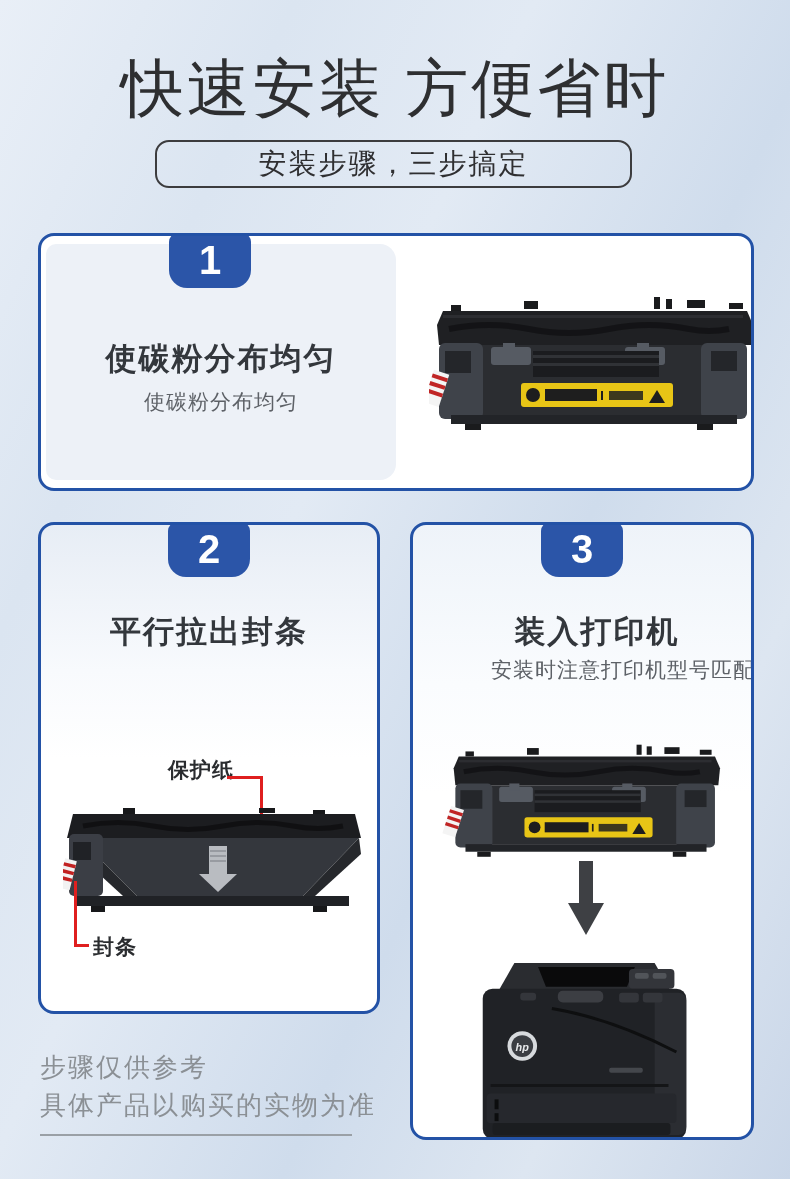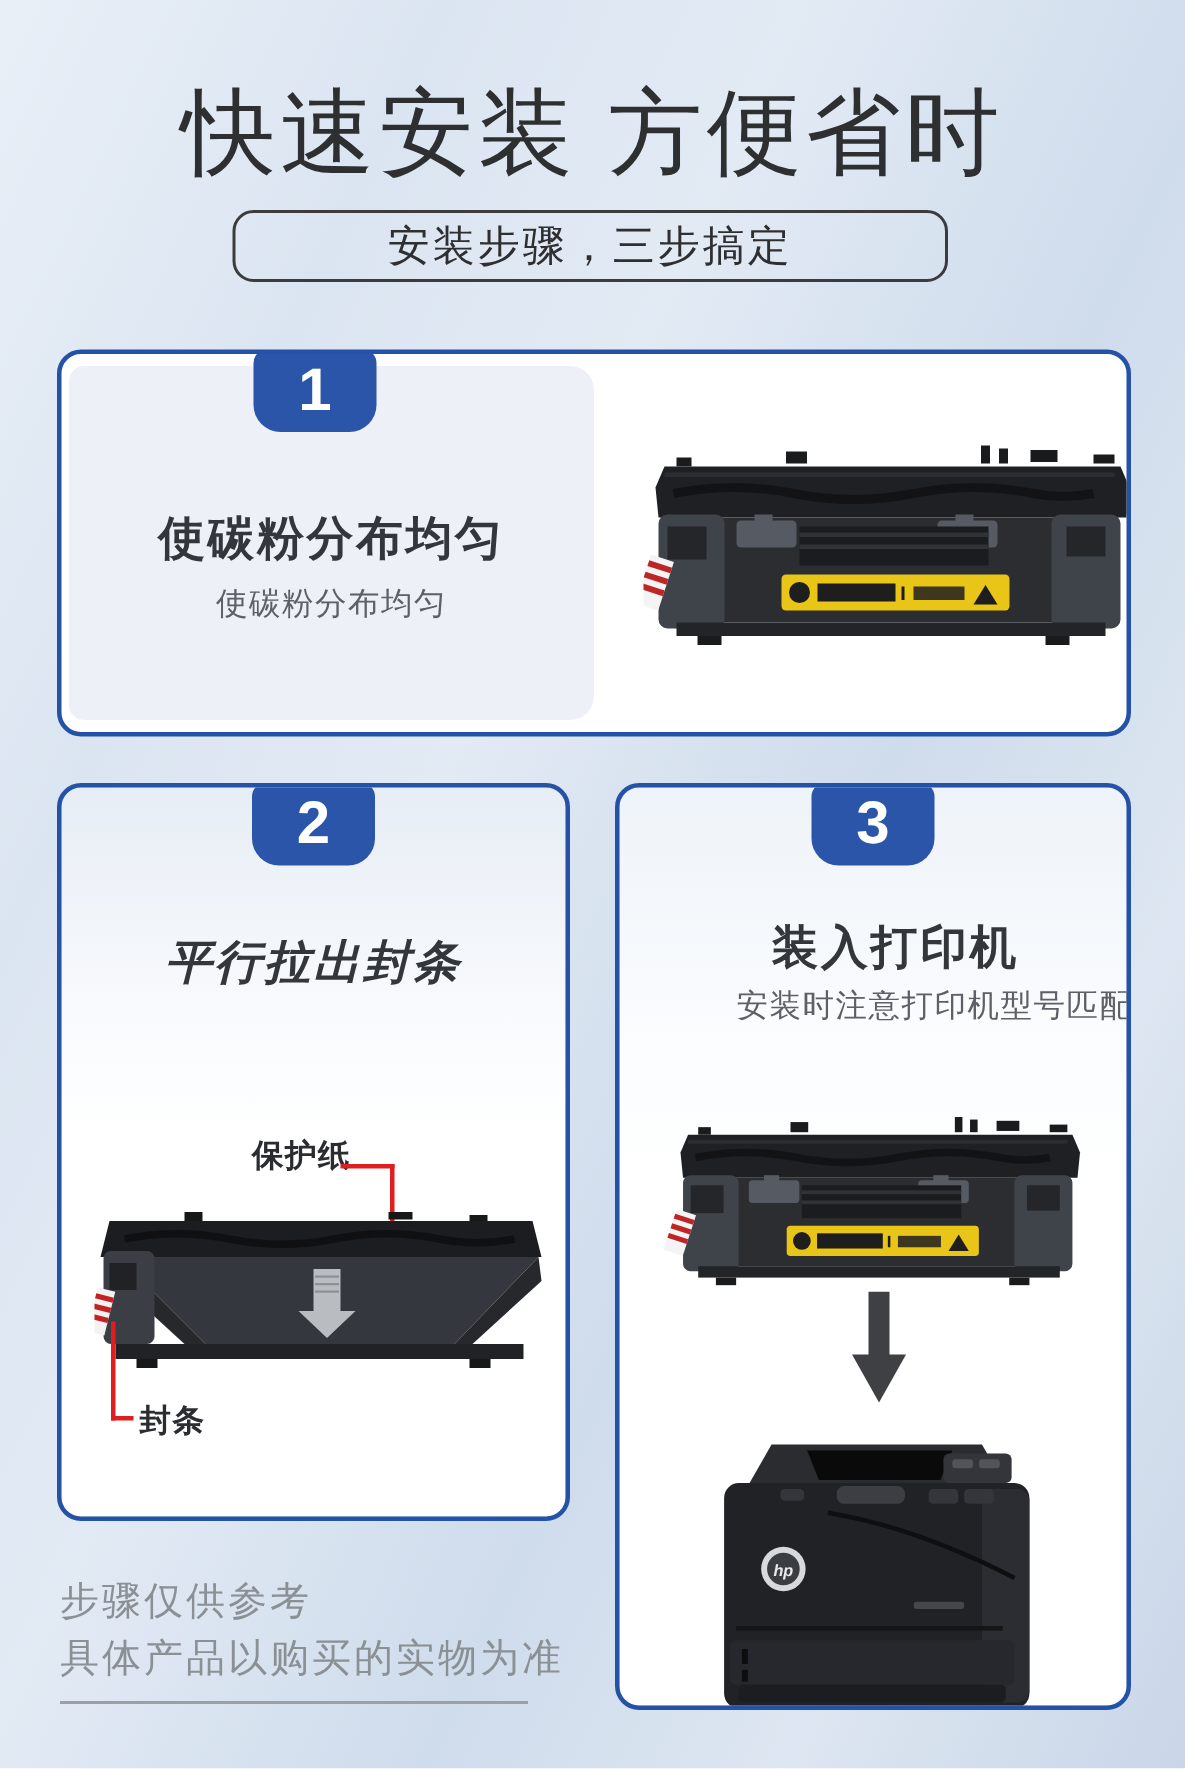--- a/index.html
+++ b/index.html
@@ -53,21 +53,21 @@
   .step-title{
     position:absolute;width:100%;text-align:center;
     font-size:31px;font-weight:800;color:#33373c;letter-spacing:2px;
   }
   .step-desc{
     position:absolute;width:100%;text-align:center;
     font-size:21px;color:#5d6167;letter-spacing:1px;
   }
   .card1 .step-title{width:350px;left:5px;top:102px;}
   .card1 .step-desc{width:350px;left:5px;top:152px;}
-  .card2 .step-title{top:96px;font-style:italic;}
+  .card2 .step-title{top:86px;}
   .card2 .step-desc{top:131px;}
   .card3 .step-title{top:86px;padding-left:15px;}
   .card3 .step-desc{top:131px;margin-left:41px;}
   
   .cartridge1{position:absolute;left:388px;top:58px;width:330px;height:142px;}
   .cartridge2{position:absolute;left:22px;top:283px;width:300px;height:115px;}
   .cartridge3{position:absolute;left:28px;top:218px;width:290px;height:118px;}
   .down-arrow{position:absolute;left:153px;top:336px;width:40px;height:80px;}
   .printer{position:absolute;left:48px;top:423px;width:247px;height:200px;}
   

